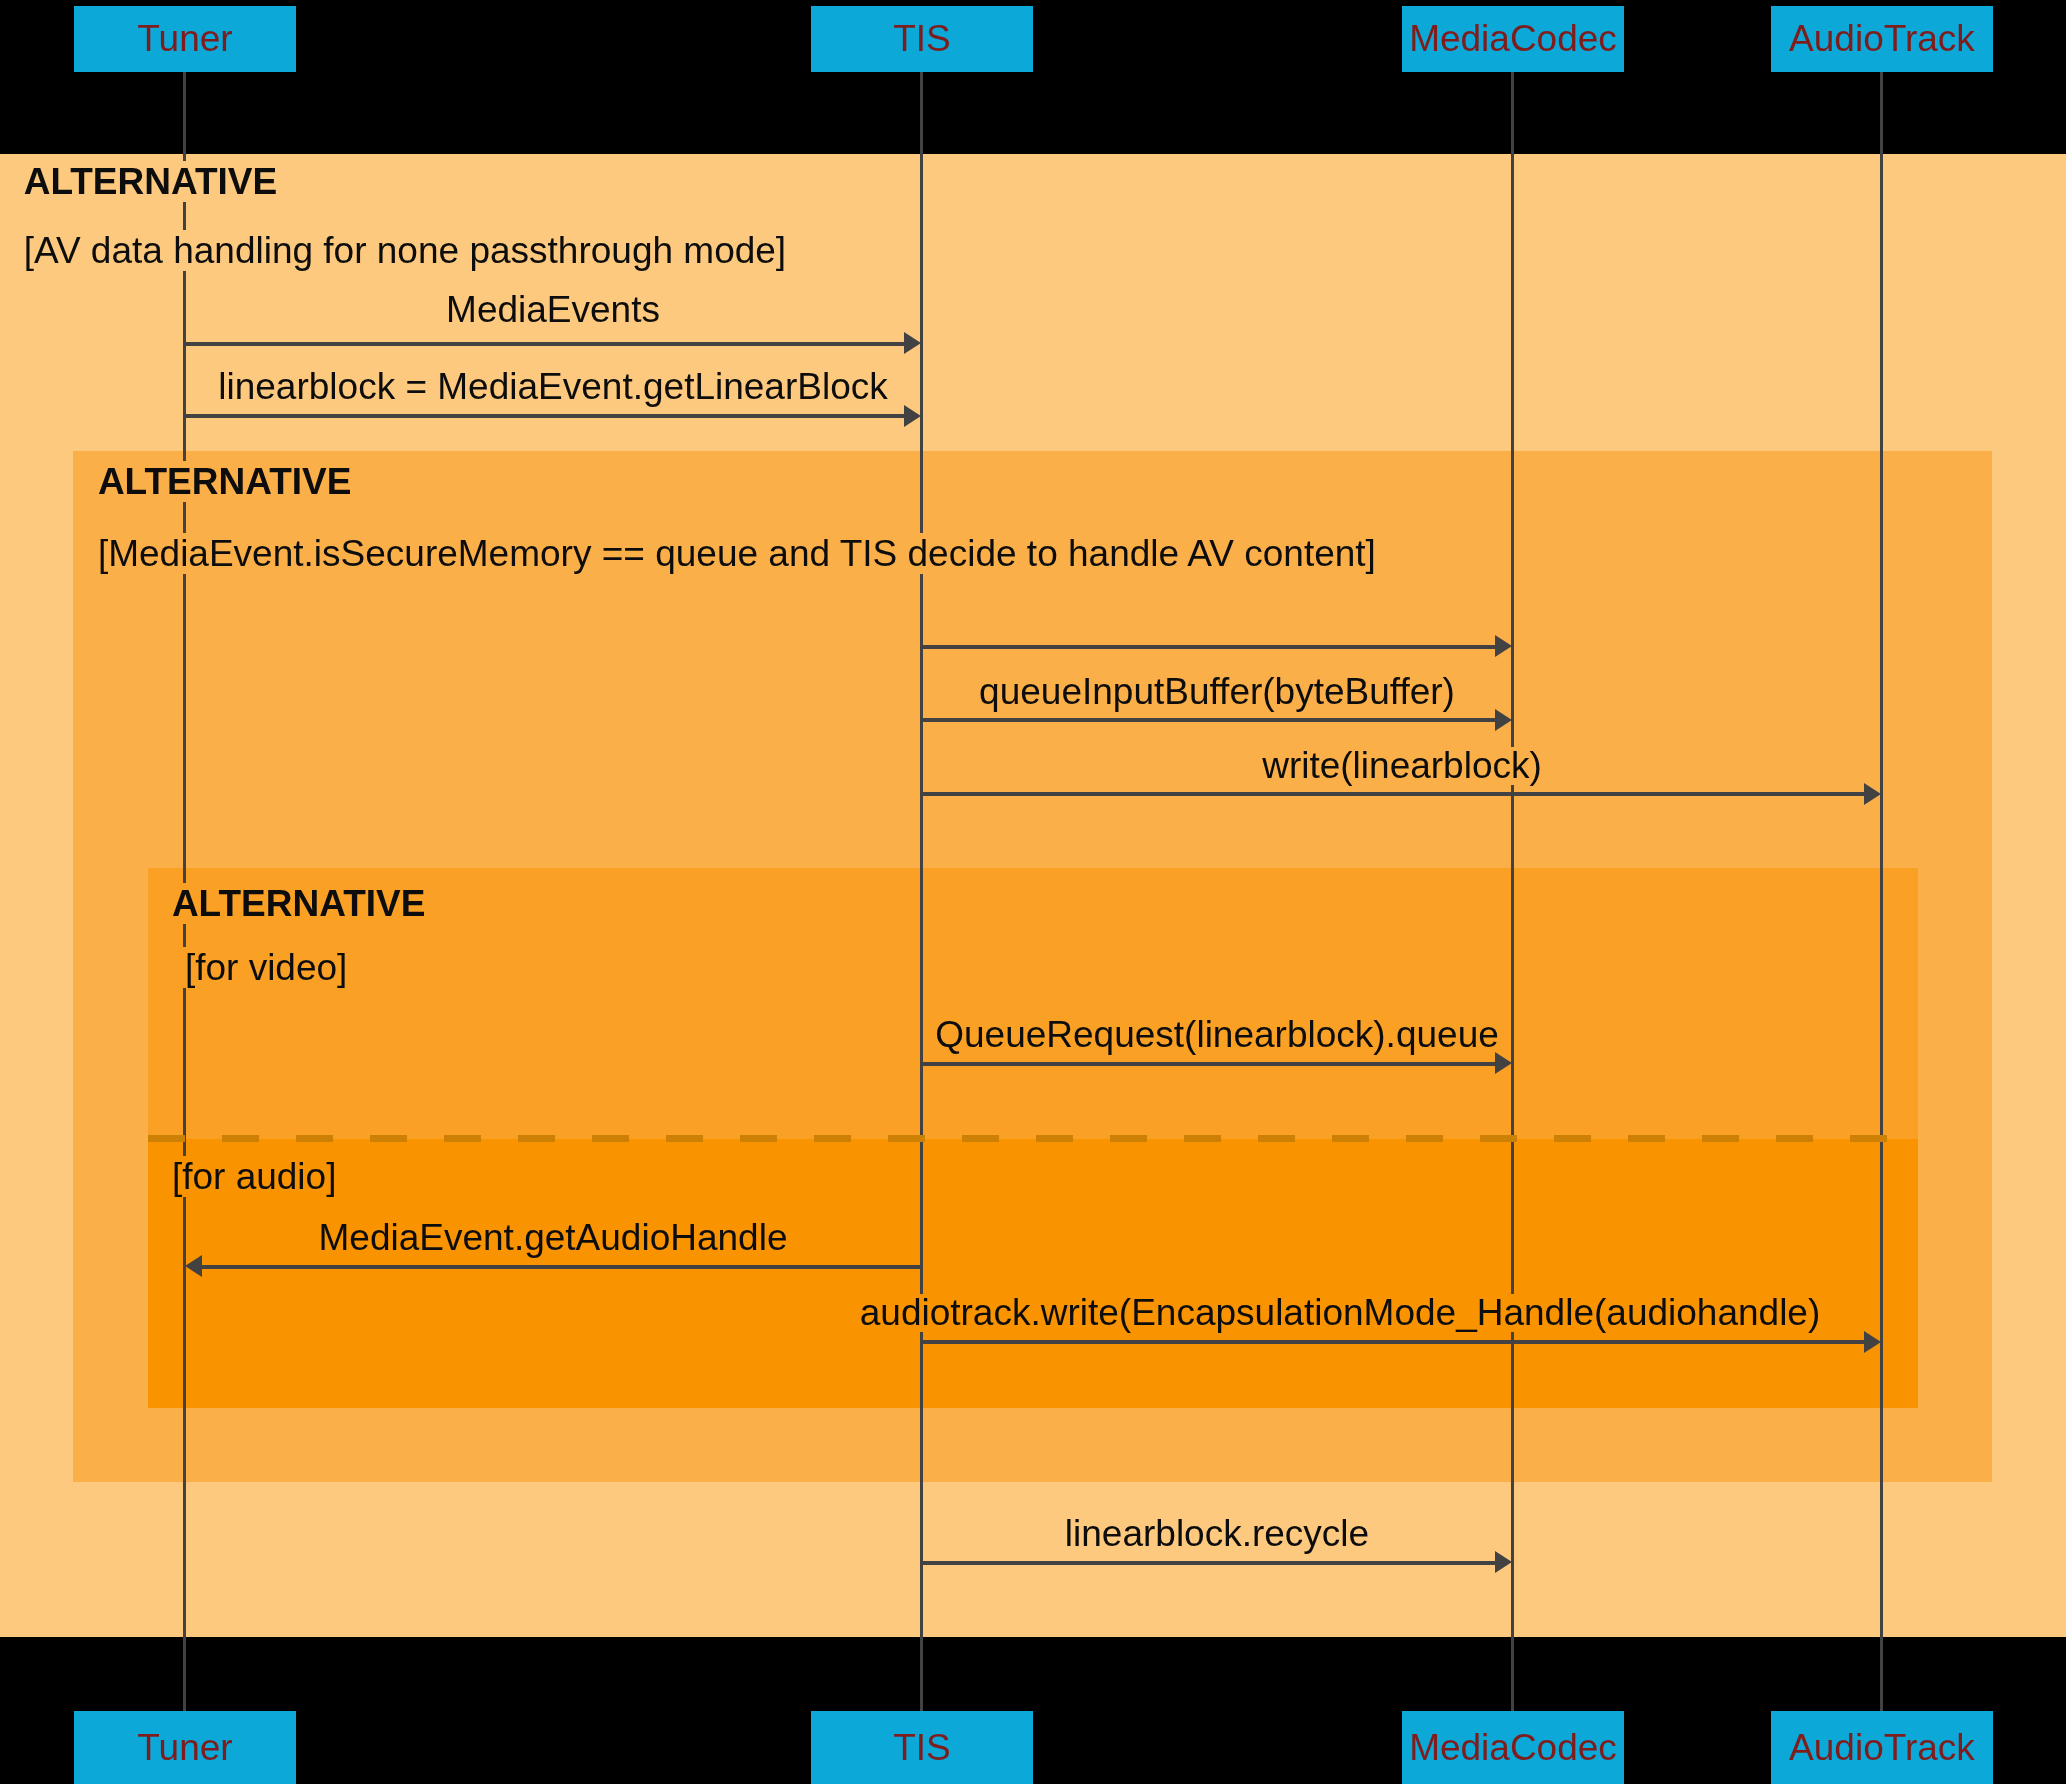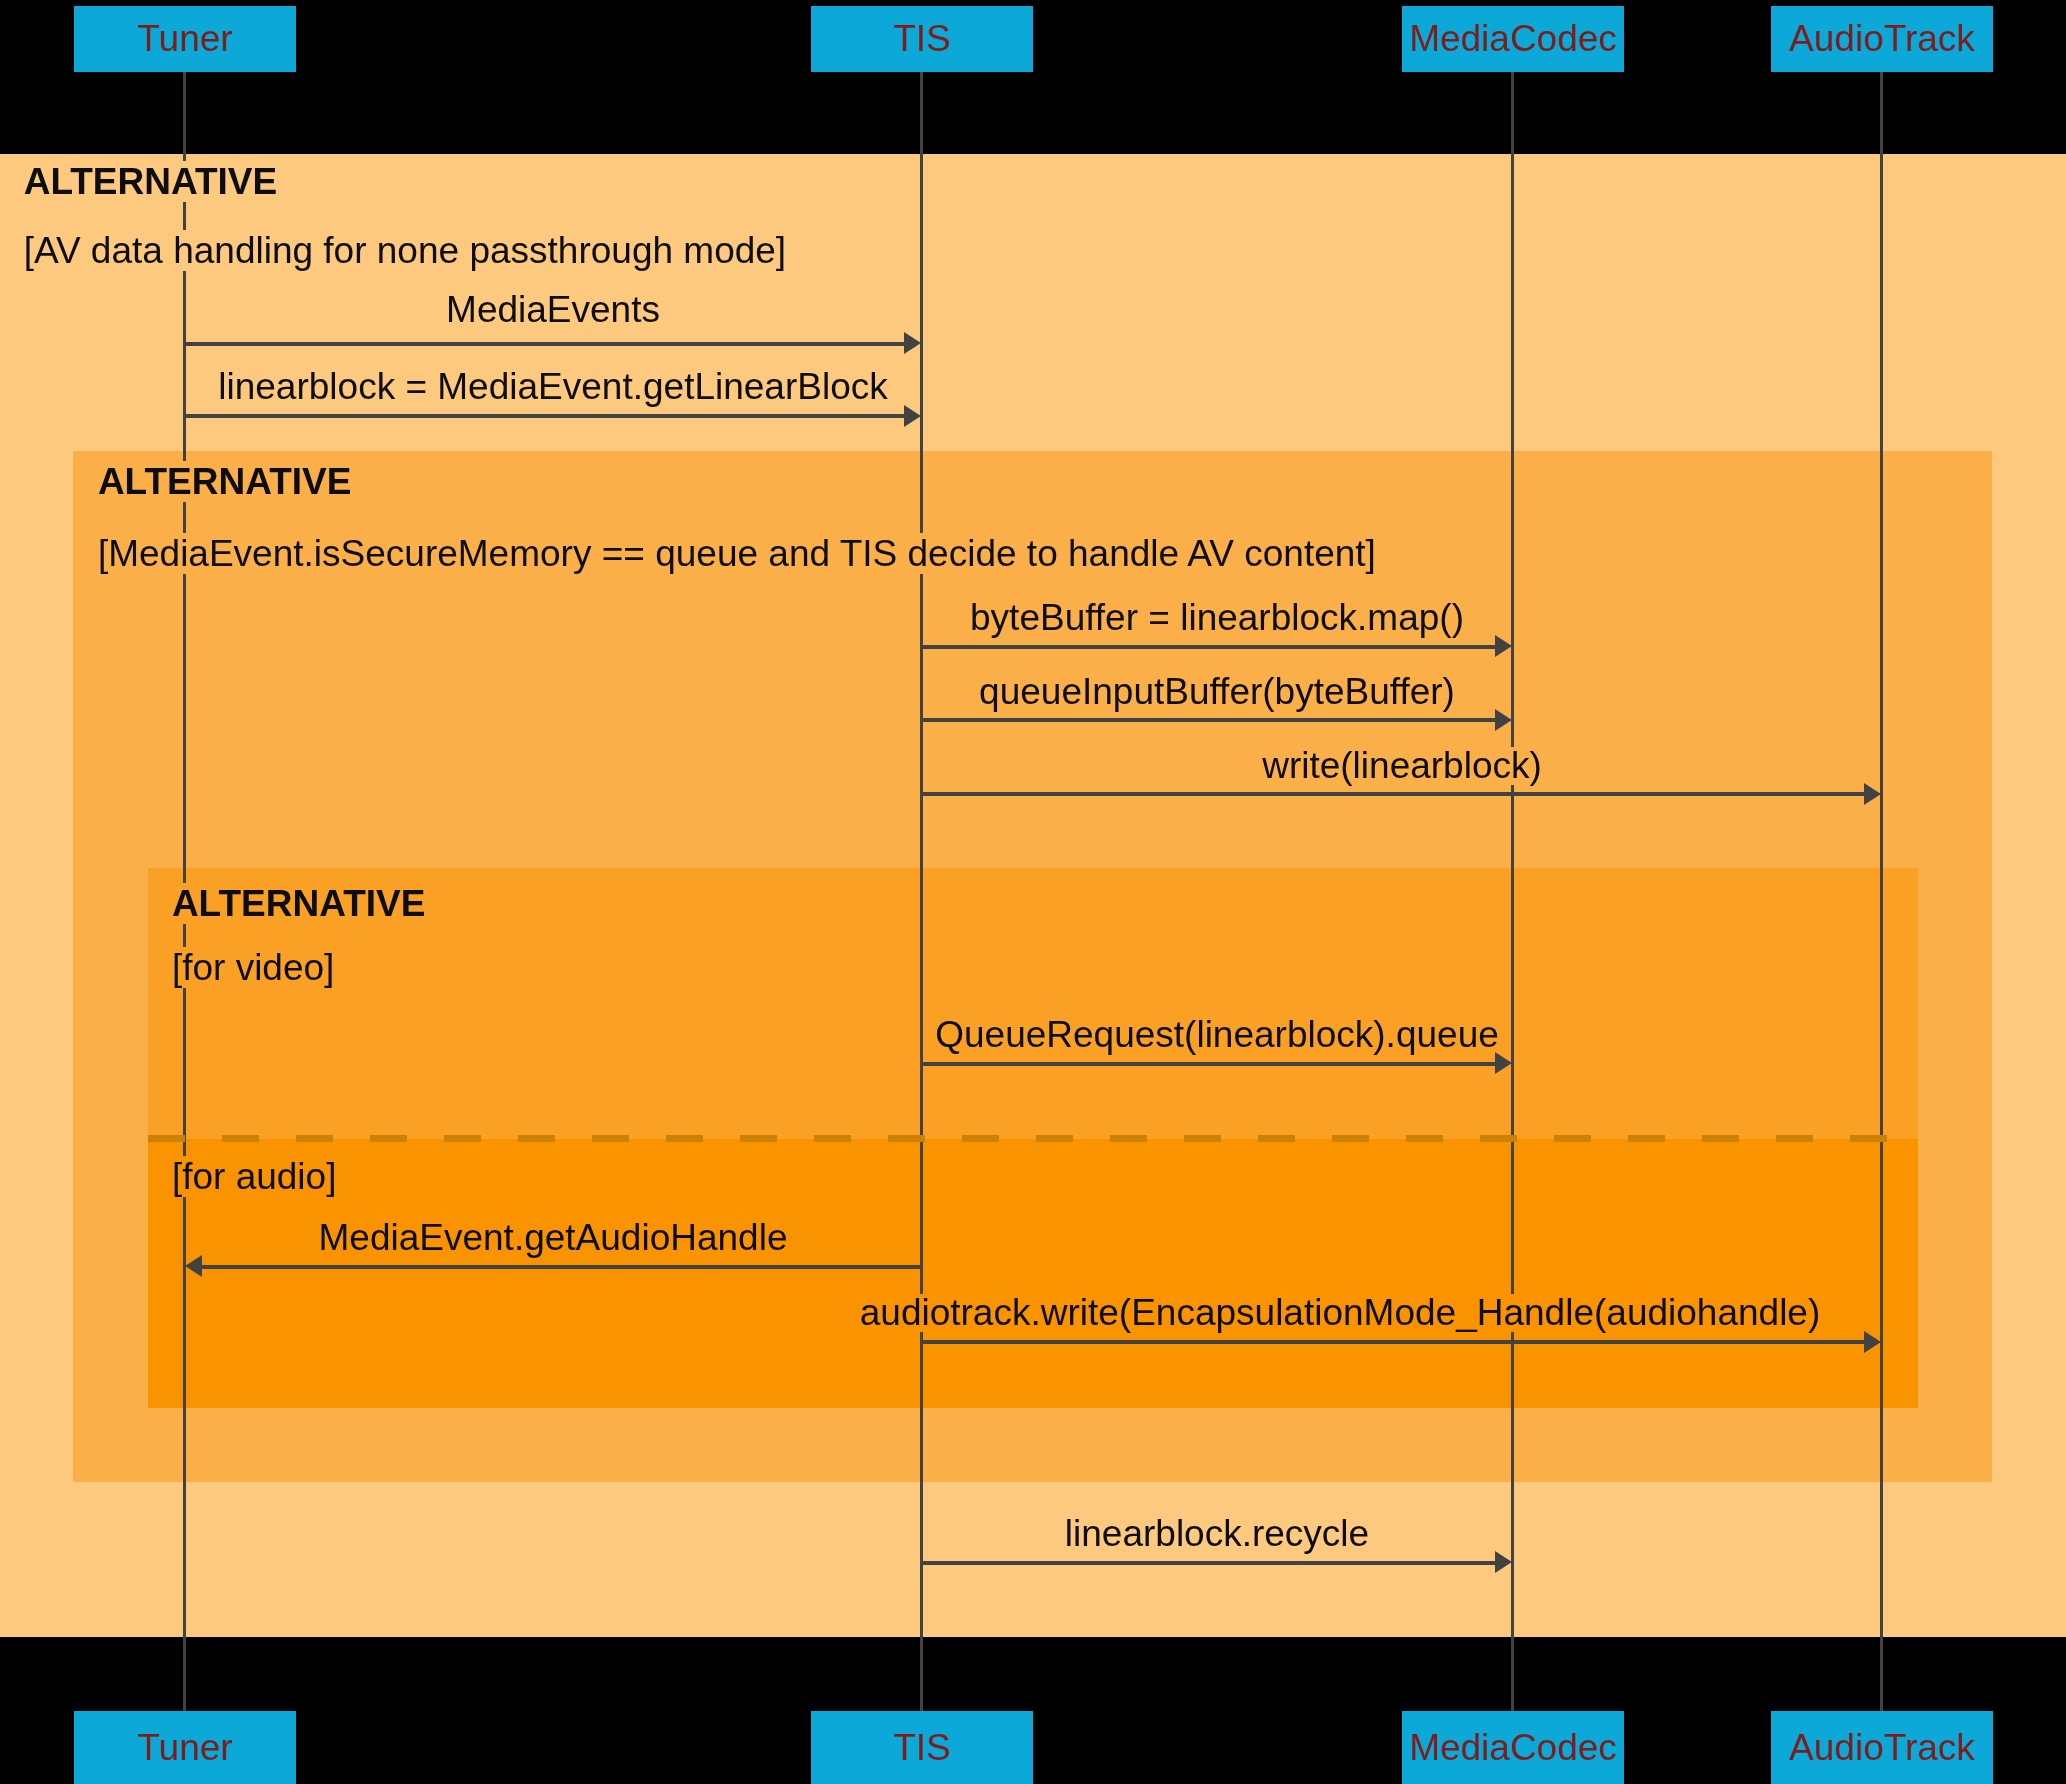--- a/index.html
+++ b/index.html
@@ -65,32 +65,31 @@
   <div class="lifeline" style="left:1511px"></div>
   <div class="lifeline" style="left:1880px"></div>
 
   <div class="frame-label bg-outer" style="left:14.8px;top:161px">ALTERNATIVE</div>
   <div class="frame-cond bg-outer" style="left:14.8px;top:230px">[AV data handling for none passthrough mode]</div>
 
   <div class="frame-label bg-secure" style="left:89px;top:461px">ALTERNATIVE</div>
   <div class="frame-cond bg-secure" style="left:89px;top:533px">[MediaEvent.isSecureMemory == queue and TIS decide to handle AV content]</div>
 
   <div class="frame-label bg-av" style="left:163px;top:883px">ALTERNATIVE</div>
-  <div class="frame-cond bg-av" style="left:163px;top:947px">[for video]</div>
+  <div class="frame-cond bg-av" style="left:176px;top:947px">[for video]</div>
   <div class="frame-cond bg-audio" style="left:163px;top:1156px">[for audio]</div>
 
   <div class="msg-label bg-outer" style="left:553px;top:291px">MediaEvents</div>
   <div class="msg-line" style="left:185px;top:342px;width:719px"></div>
   <div class="tri-r" style="left:904px;top:332px"></div>
 
   <div class="msg-label bg-outer" style="left:553px;top:368px">linearblock = MediaEvent.getLinearBlock</div>
   <div class="msg-line" style="left:185px;top:414px;width:719px"></div>
   <div class="tri-r" style="left:904px;top:405px"></div>
 
-  <div class="msg-label bg-secure" style="left:1217px;top:599px">byteBuffer = linearblock.map()</div>
   <div class="msg-line" style="left:922px;top:645px;width:573px"></div>
   <div class="tri-r" style="left:1495px;top:635px"></div>
 
   <div class="msg-label bg-secure" style="left:1217px;top:673px">queueInputBuffer(byteBuffer)</div>
   <div class="msg-line" style="left:922px;top:718px;width:573px"></div>
   <div class="tri-r" style="left:1495px;top:709px"></div>
 
   <div class="msg-label bg-secure" style="left:1402px;top:747px">write(linearblock)</div>
   <div class="msg-line" style="left:922px;top:792px;width:942px"></div>
   <div class="tri-r" style="left:1864px;top:783px"></div>

